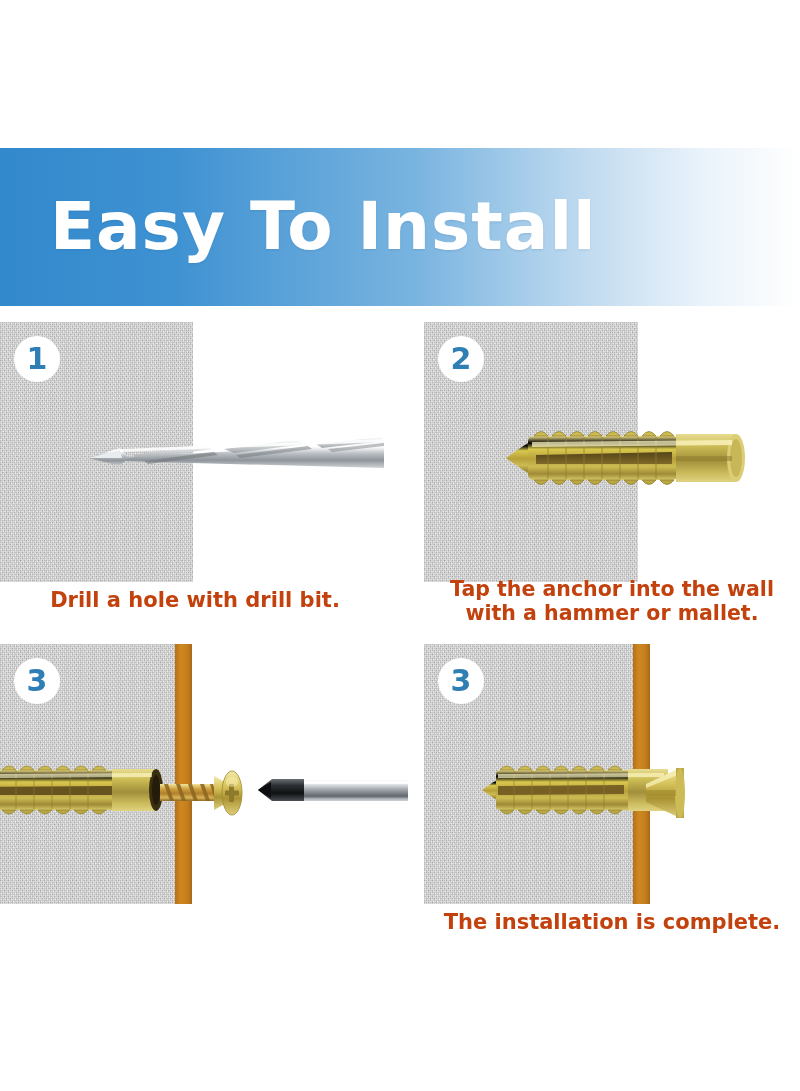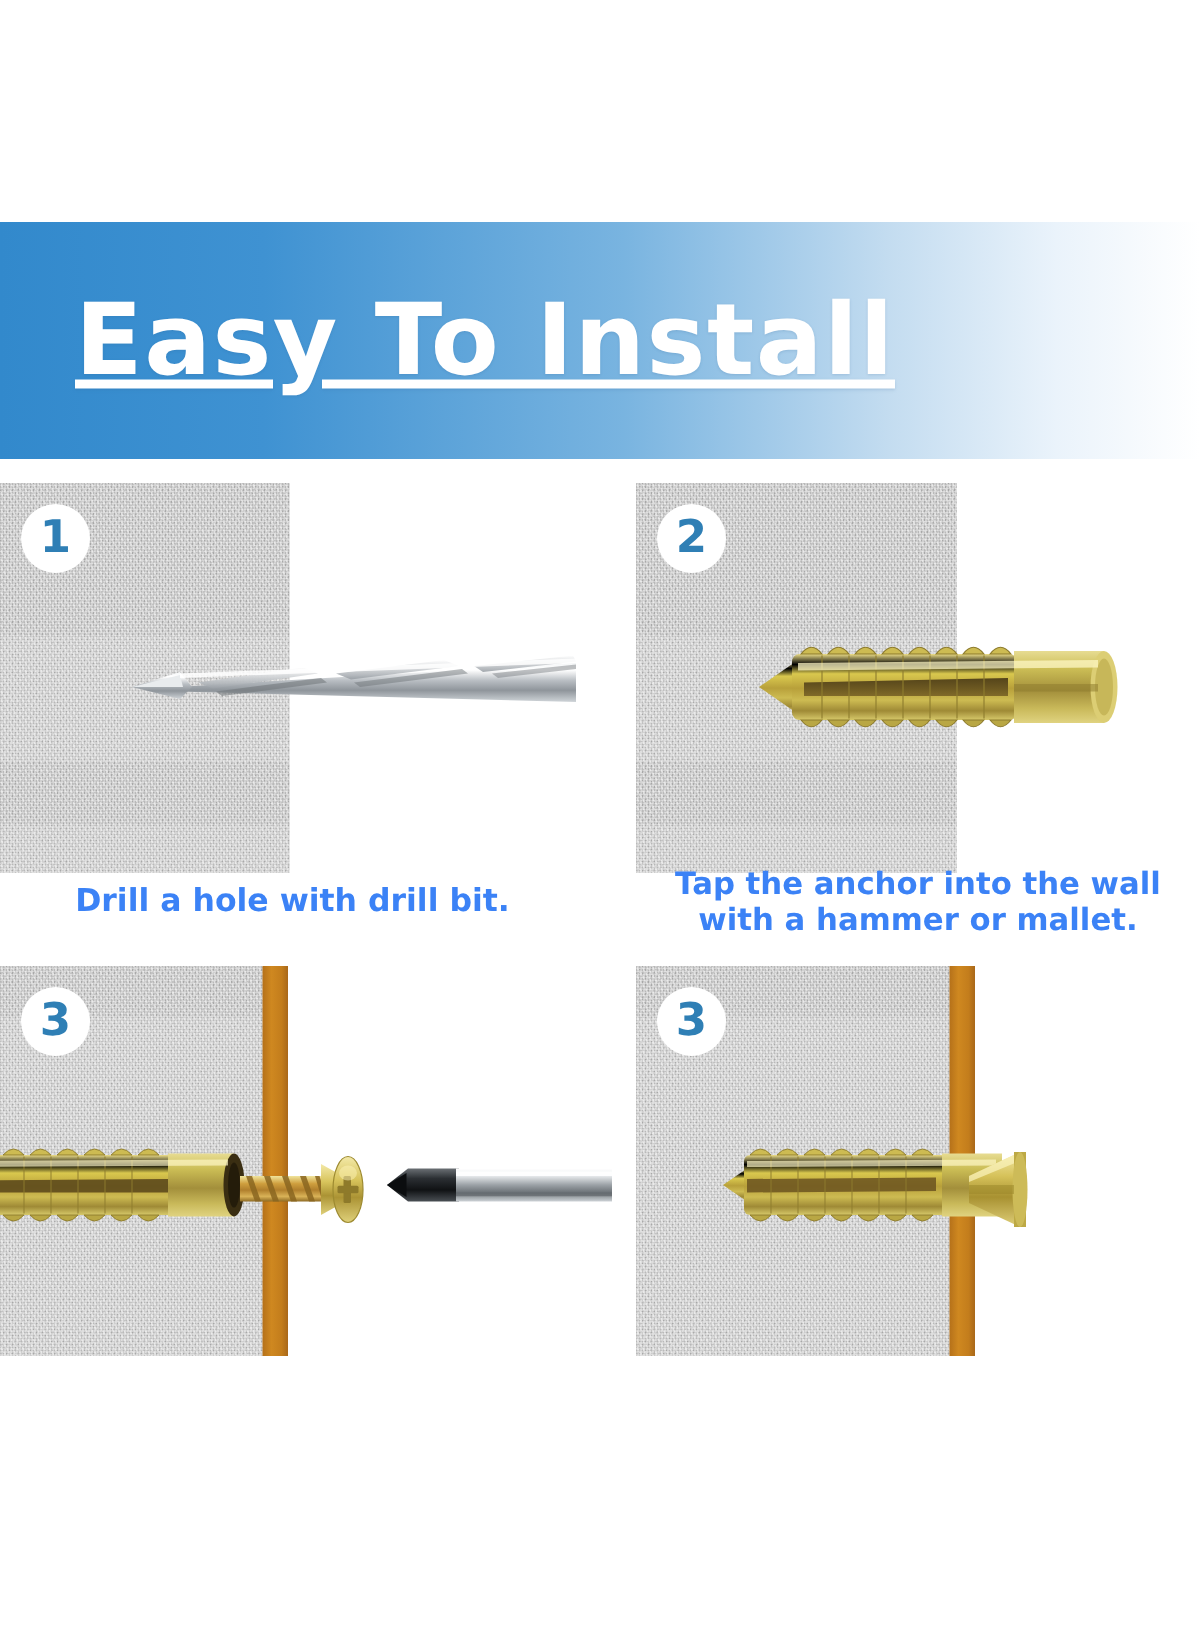--- a/index.html
+++ b/index.html
@@ -19,21 +19,20 @@
   .header-title{
     margin-left:50px;
     color:#ffffff;
     font-size:66px;
     font-weight:700;
     letter-spacing:1px;
     line-height:1;
     font-family:"DejaVu Sans", sans-serif;
     text-shadow:0 1px 2px rgba(40,90,140,.18);
     white-space:nowrap;
-    text-decoration:underline;
   }
 
   
   .steps{
     position:absolute;left:0;top:322px;width:800px;height:640px;
   }
   .step{position:absolute;}
   .step-1{left:0;top:0;width:390px;height:312px;}
   .step-2{left:424px;top:0;width:376px;height:312px;}
   .step-3{left:0;top:322px;width:390px;height:312px;}
@@ -68,21 +67,21 @@
     display:flex;align-items:center;justify-content:center;
     color:#2f7fb5;font-size:30px;font-weight:700;line-height:1;
     font-family:"DejaVu Sans", sans-serif;
     z-index:6;
   }
 
   
   .caption{
     position:absolute;left:0;width:100%;top:266px;
     text-align:center;
-    color:#3b82f6;
+    color:#c2410c;
     font-size:21px;font-weight:700;line-height:1.16;
     font-family:"DejaVu Sans", sans-serif;
   }
   .caption.two-line{top:256px;font-size:20.5px;}
   .caption .line{display:block;white-space:nowrap;}
 
   
   .drillbit{position:absolute;left:84px;top:106px;width:300px;height:56px;z-index:4;}
 
   
@@ -399,15 +398,18 @@
 
         <path d="M0,22 L34,6 L34,56 L0,40 Z" fill="url(#headG4)"></path>
         <path d="M0,22 L34,6 L34,12 L0,26 Z" fill="#fbf3bd" opacity="0.7"></path>
         <rect x="30" y="6" width="8" height="50" fill="#bda945"></rect>
         <ellipse cx="34" cy="31" rx="5" ry="25" fill="#cdbb58"></ellipse>
         <path d="M0,28 L30,28 L30,34 L0,34 Z" fill="#9a8528" opacity="0.5"></path>
       </svg>
     </div>
 
     <div class="badge">3</div>
+    <div class="caption">
+      <span class="line">The installation is complete.</span>
+    </div>
   </div>
 
 </div>
 
 </body></html>

